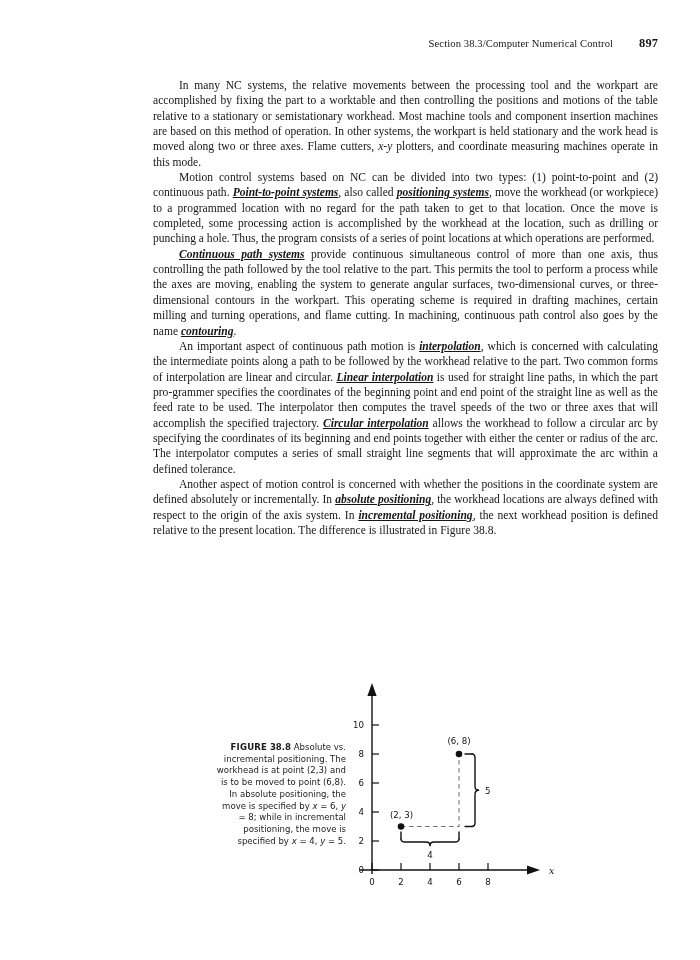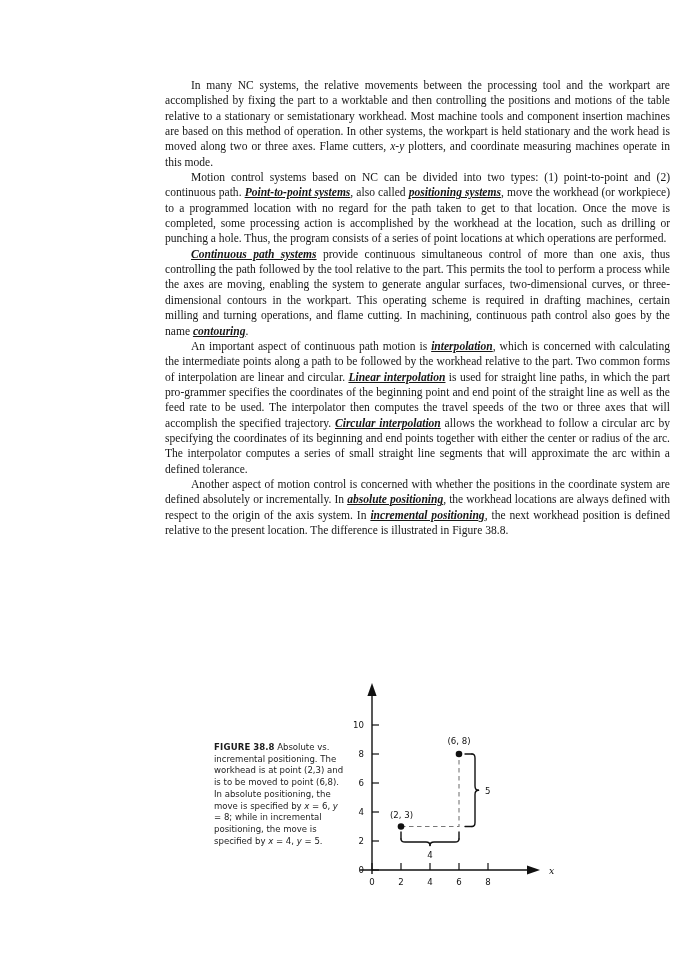--- a/index.html
+++ b/index.html
@@ -24,21 +24,21 @@
   .runhead .sec{display:inline;}
   .runhead .folio{
     display:inline-block;
     font-weight:bold;
     font-size:12.4px;
     margin-left:26px;
   }
 
   
   .col{
-    position:absolute;left:165px;top:78px;width:505px;
+    position:absolute;left:153px;top:78px;width:505px;
   }
   p.body{
     margin:0;
     font-size:11.55px;
     line-height:15.35px;
     text-align:justify;
     text-indent:26px;
     -webkit-hyphens:auto;hyphens:auto;
   }
   p.body b{font-weight:bold;font-style:italic;text-decoration:underline;}
@@ -46,21 +46,21 @@
 
   
   .figwrap{position:absolute;left:0;top:672px;width:700px;height:240px;}
 
   .caption{
     position:absolute;left:214px;top:70px;width:132px;
     font-family:"DejaVu Sans", sans-serif;
     font-size:8.55px;
     line-height:11.7px;
     color:#1b1b1b;
-    text-align:left;
+    text-align:right;
   }
   .caption .lead{font-weight:bold;letter-spacing:.2px;}
   .caption .num{font-weight:bold;}
   .caption i{font-style:italic;}
 
   
   .plot{position:absolute;left:330px;top:0px;width:250px;height:240px;}
   .plot svg{display:block;}
   .tick-lbl{
     font-family:"DejaVu Sans", sans-serif;
@@ -82,20 +82,23 @@
     font-family:"DejaVu Sans", sans-serif;
     font-size:8.6px;
     fill:#111;
   }
 </style>
 </head>
 <body>
 
 <div class="page">
 
+  <div class="runhead">
+    <span class="sec">Section 38.3/Computer Numerical Control</span><span class="folio">897</span>
+  </div>
 
   <div class="col">
     <p class="body">In many NC systems, the relative movements between the processing tool and the workpart are accomplished by fixing the part to a worktable and then controlling the positions and motions of the table relative to a stationary or semistationary workhead. Most machine tools and component insertion machines are based on this method of operation. In other systems, the workpart is held stationary and the work head is moved along two or three axes. Flame cutters, <i>x-y</i> plotters, and coordinate measuring machines operate in this mode.</p>
     <p class="body">Motion control systems based on NC can be divided into two types: (1) point-to-point and (2) continuous path. <b>Point-to-point systems</b>, also called <b>positioning systems</b>, move the workhead (or workpiece) to a programmed location with no regard for the path taken to get to that location. Once the move is completed, some processing action is accomplished by the workhead at the location, such as drilling or punching a hole. Thus, the program consists of a series of point locations at which operations are performed.</p>
     <p class="body"><b>Continuous path systems</b> provide continuous simultaneous control of more than one axis, thus controlling the path followed by the tool relative to the part. This permits the tool to perform a process while the axes are moving, enabling the system to generate angular surfaces, two-dimensional curves, or three-dimensional contours in the workpart. This operating scheme is required in drafting machines, certain milling and turning operations, and flame cutting. In machining, continuous path control also goes by the name <b>contouring</b>.</p>
     <p class="body">An important aspect of continuous path motion is <b>interpolation</b>, which is concerned with calculating the intermediate points along a path to be followed by the workhead relative to the part. Two common forms of interpolation are linear and circular. <b>Linear interpolation</b> is used for straight line paths, in which the part pro-grammer specifies the coordinates of the beginning point and end point of the straight line as well as the feed rate to be used. The interpolator then computes the travel speeds of the two or three axes that will accomplish the specified trajectory. <b>Circular interpolation</b> allows the workhead to follow a circular arc by specifying the coordinates of its beginning and end points together with either the center or radius of the arc. The interpolator computes a series of small straight line segments that will approximate the arc within a defined tolerance.</p>
     <p class="body">Another aspect of motion control is concerned with whether the positions in the coordinate system are defined absolutely or incrementally. In <b>absolute positioning</b>, the workhead locations are always defined with respect to the origin of the axis system. In <b>incremental positioning</b>, the next workhead position is defined relative to the present location. The difference is illustrated in Figure 38.8.</p>
   </div>
 
   <div class="figwrap">

